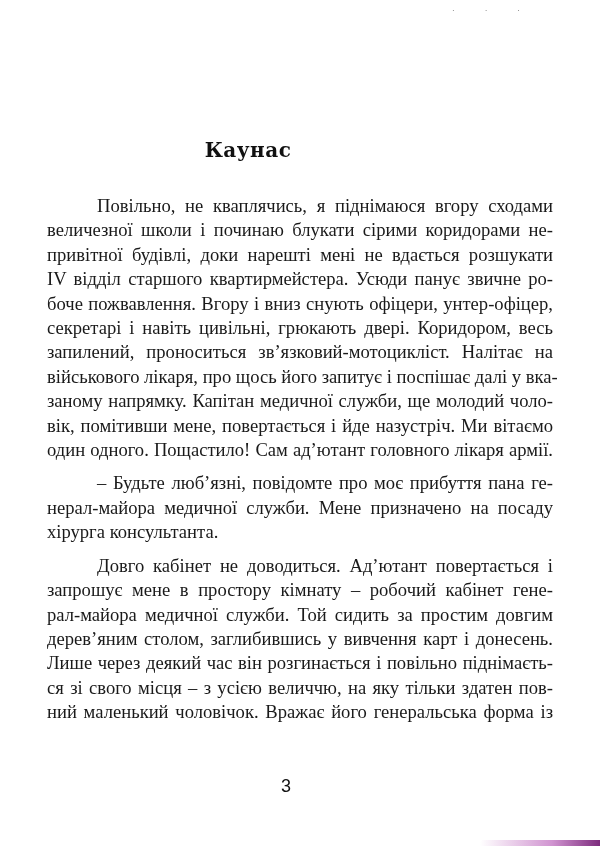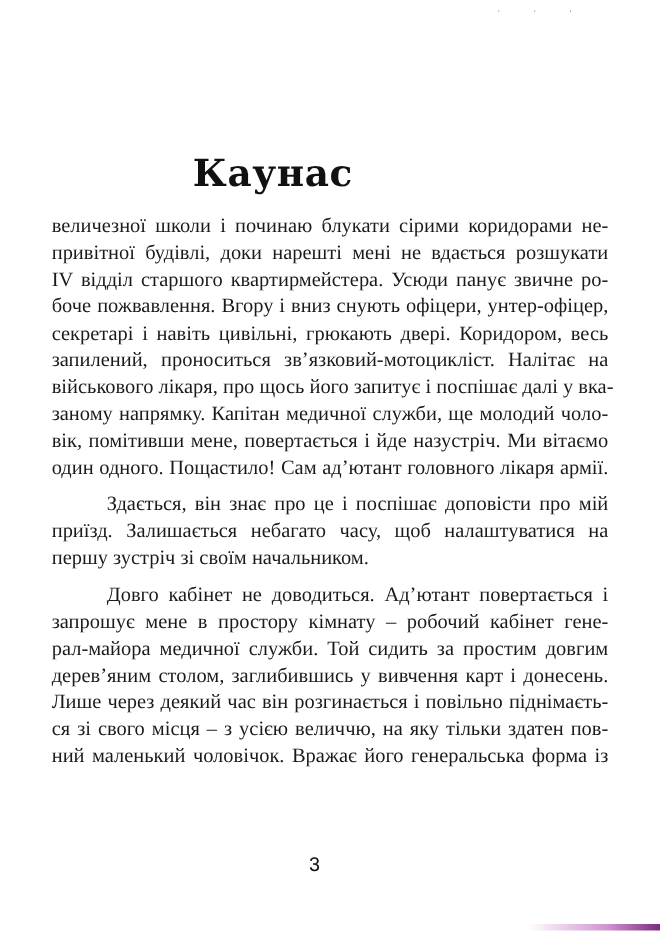--- a/index.html
+++ b/index.html
@@ -4,21 +4,21 @@
 <style>
   html, body { margin: 0; padding: 0; }
   body {
     width: 600px; height: 849px; background: #ffffff; position: relative; overflow: hidden;
     font-family: "Liberation Serif", "DejaVu Serif", serif; color: #1a1a1a;
   }
   .page { position: absolute; left: 0; top: 0; width: 600px; height: 849px; }
   .corner-marks { position: absolute; top: 6px; left: 452px; font-size: 8px; color: #555; letter-spacing: 14px; }
   .chapter-title {
     position: absolute; top: 138px; left: 0; width: 496px; text-align: center;
-    font-family: "DejaVu Serif", serif; font-weight: bold; font-size: 34px; color: #111;
+    font-family: "DejaVu Serif", serif; font-weight: bold; font-size: 20px; color: #111;
     letter-spacing: 0.5px;
   }
   .body-text {
     position: absolute; left: 47px; top: 194px; width: 506px;
     font-size: 18.6px; line-height: 24.4px; text-align: justify;
   }
   .body-text p { margin: 0 0 9px 0; text-indent: 50px; }
   .line { display: block; text-align: justify; text-align-last: justify; white-space: nowrap; }
   .line.last { text-align-last: left; }
   .page-number {
@@ -34,35 +34,36 @@
 </head>
 <body>
 
 <div class="page">
   <div class="corner-marks">· · ·</div>
 
   <div class="chapter-title">Каунас</div>
 
   <div class="body-text">
     <p>
+      <span class="line">Повільно, не кваплячись, я піднімаюся вгору сходами</span>
       <span class="line" style="margin-left:-50px">величезної школи і починаю блукати сірими коридорами не-</span>
       <span class="line" style="margin-left:-50px">привітної будівлі, доки нарешті мені не вдається розшукати</span>
       <span class="line" style="margin-left:-50px">IV відділ старшого квартирмейстера. Усюди панує звичне ро-</span>
       <span class="line" style="margin-left:-50px">боче пожвавлення. Вгору і вниз снують офіцери, унтер-офіцер,</span>
       <span class="line" style="margin-left:-50px">секретарі і навіть цивільні, грюкають двері. Коридором, весь</span>
       <span class="line" style="margin-left:-50px">запилений, проноситься зв’язковий-мотоцикліст. Налітає на</span>
       <span class="line" style="margin-left:-50px">військового лікаря, про щось його запитує і поспішає далі у вка-</span>
       <span class="line" style="margin-left:-50px">заному напрямку. Капітан медичної служби, ще молодий чоло-</span>
       <span class="line" style="margin-left:-50px">вік, помітивши мене, повертається і йде назустріч. Ми вітаємо</span>
       <span class="line" style="margin-left:-50px">один одного. Пощастило! Сам ад’ютант головного лікаря армії.</span>
     </p>
     <p>
-      <span class="line">Здається, він знає про це і поспішає доповісти про мій</span>
-      <span class="line" style="margin-left:-50px">приїзд. Залишається небагато часу, щоб налаштуватися на</span>
-      <span class="line last" style="margin-left:-50px">першу зустріч зі своїм начальником.</span>
+      <span class="line">– Будьте люб’язні, повідомте про моє прибуття пана ге-</span>
+      <span class="line" style="margin-left:-50px">нерал-майора медичної служби. Мене призначено на посаду</span>
+      <span class="line last" style="margin-left:-50px">хірурга консультанта.</span>
     </p>
     <p>
       <span class="line">Довго кабінет не доводиться. Ад’ютант повертається і</span>
       <span class="line" style="margin-left:-50px">запрошує мене в простору кімнату – робочий кабінет гене-</span>
       <span class="line" style="margin-left:-50px">рал-майора медичної служби. Той сидить за простим довгим</span>
       <span class="line" style="margin-left:-50px">дерев’яним столом, заглибившись у вивчення карт і донесень.</span>
       <span class="line" style="margin-left:-50px">Лише через деякий час він розгинається і повільно піднімаєть-</span>
       <span class="line" style="margin-left:-50px">ся зі свого місця – з усією величчю, на яку тільки здатен пов-</span>
       <span class="line" style="margin-left:-50px">ний маленький чоловічок. Вражає його генеральська форма із</span>
     </p>

